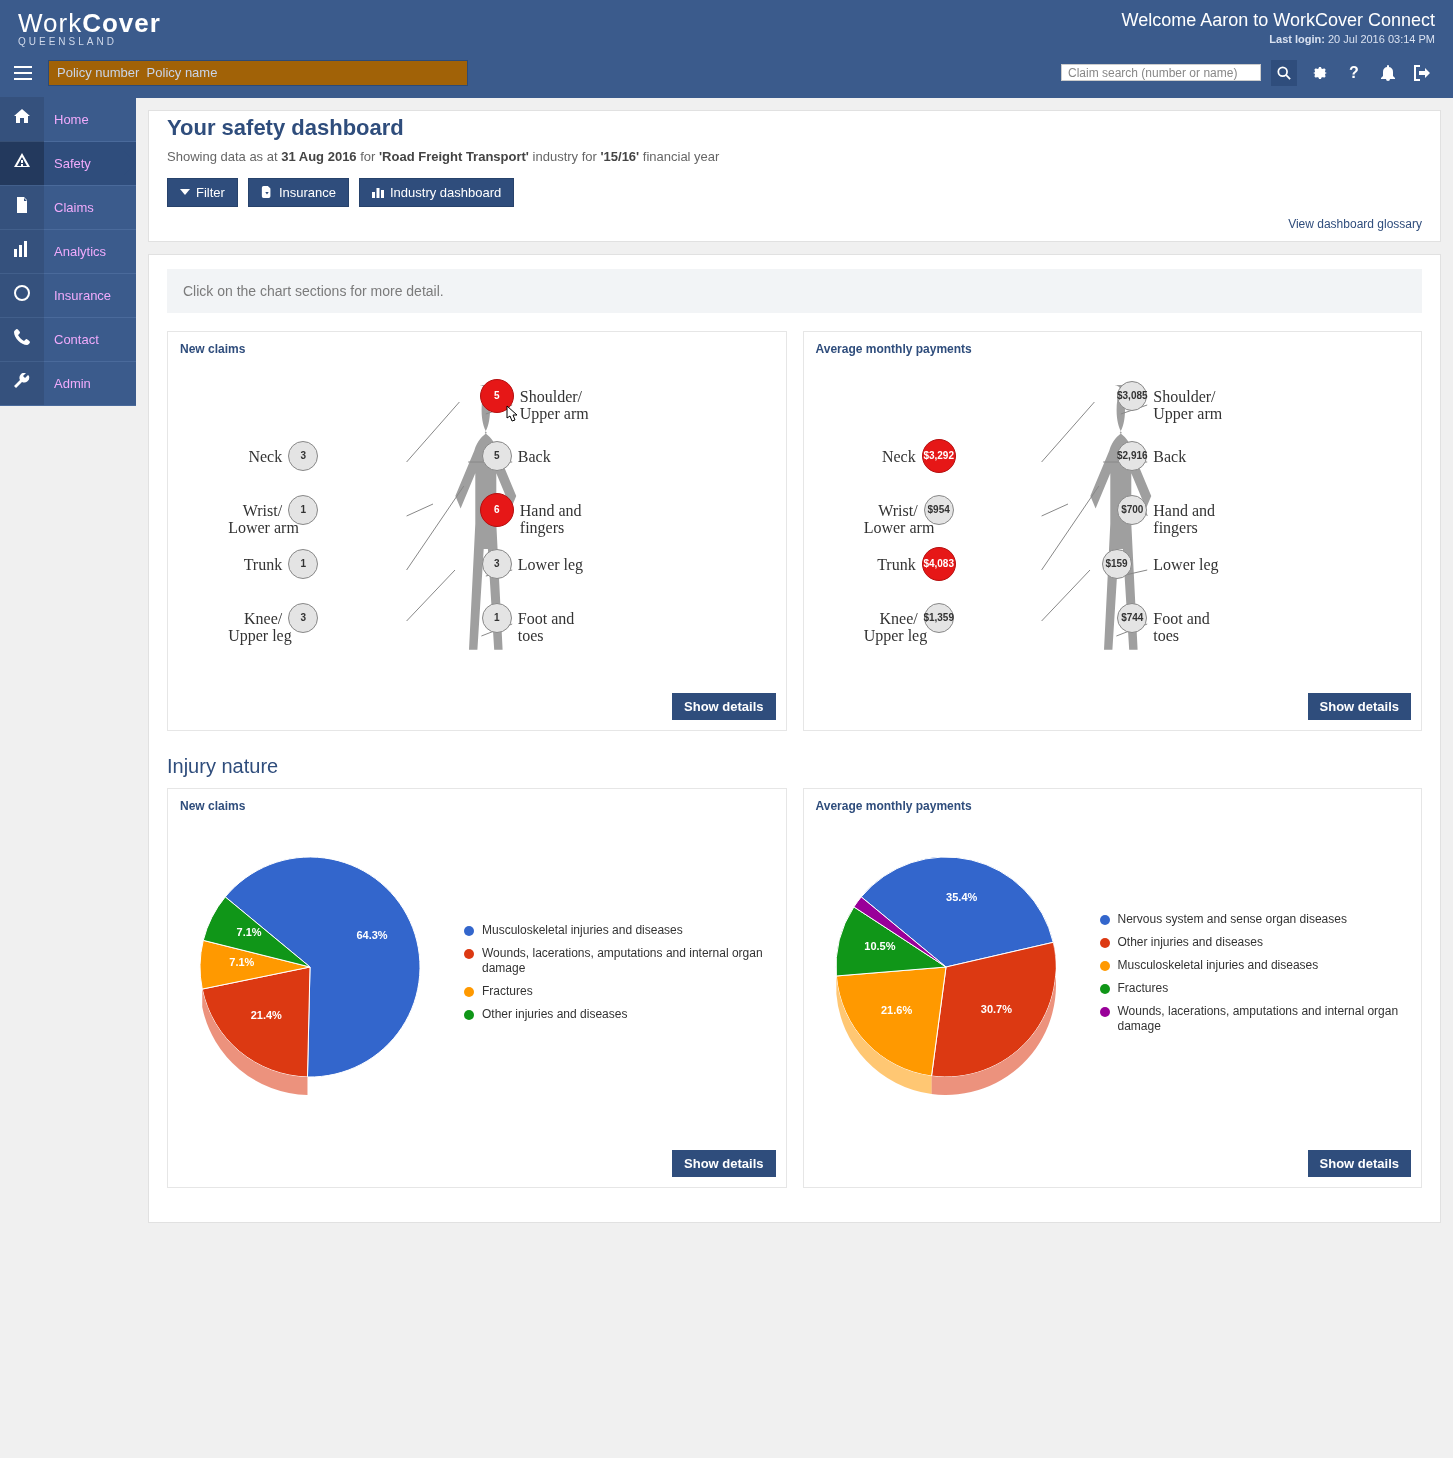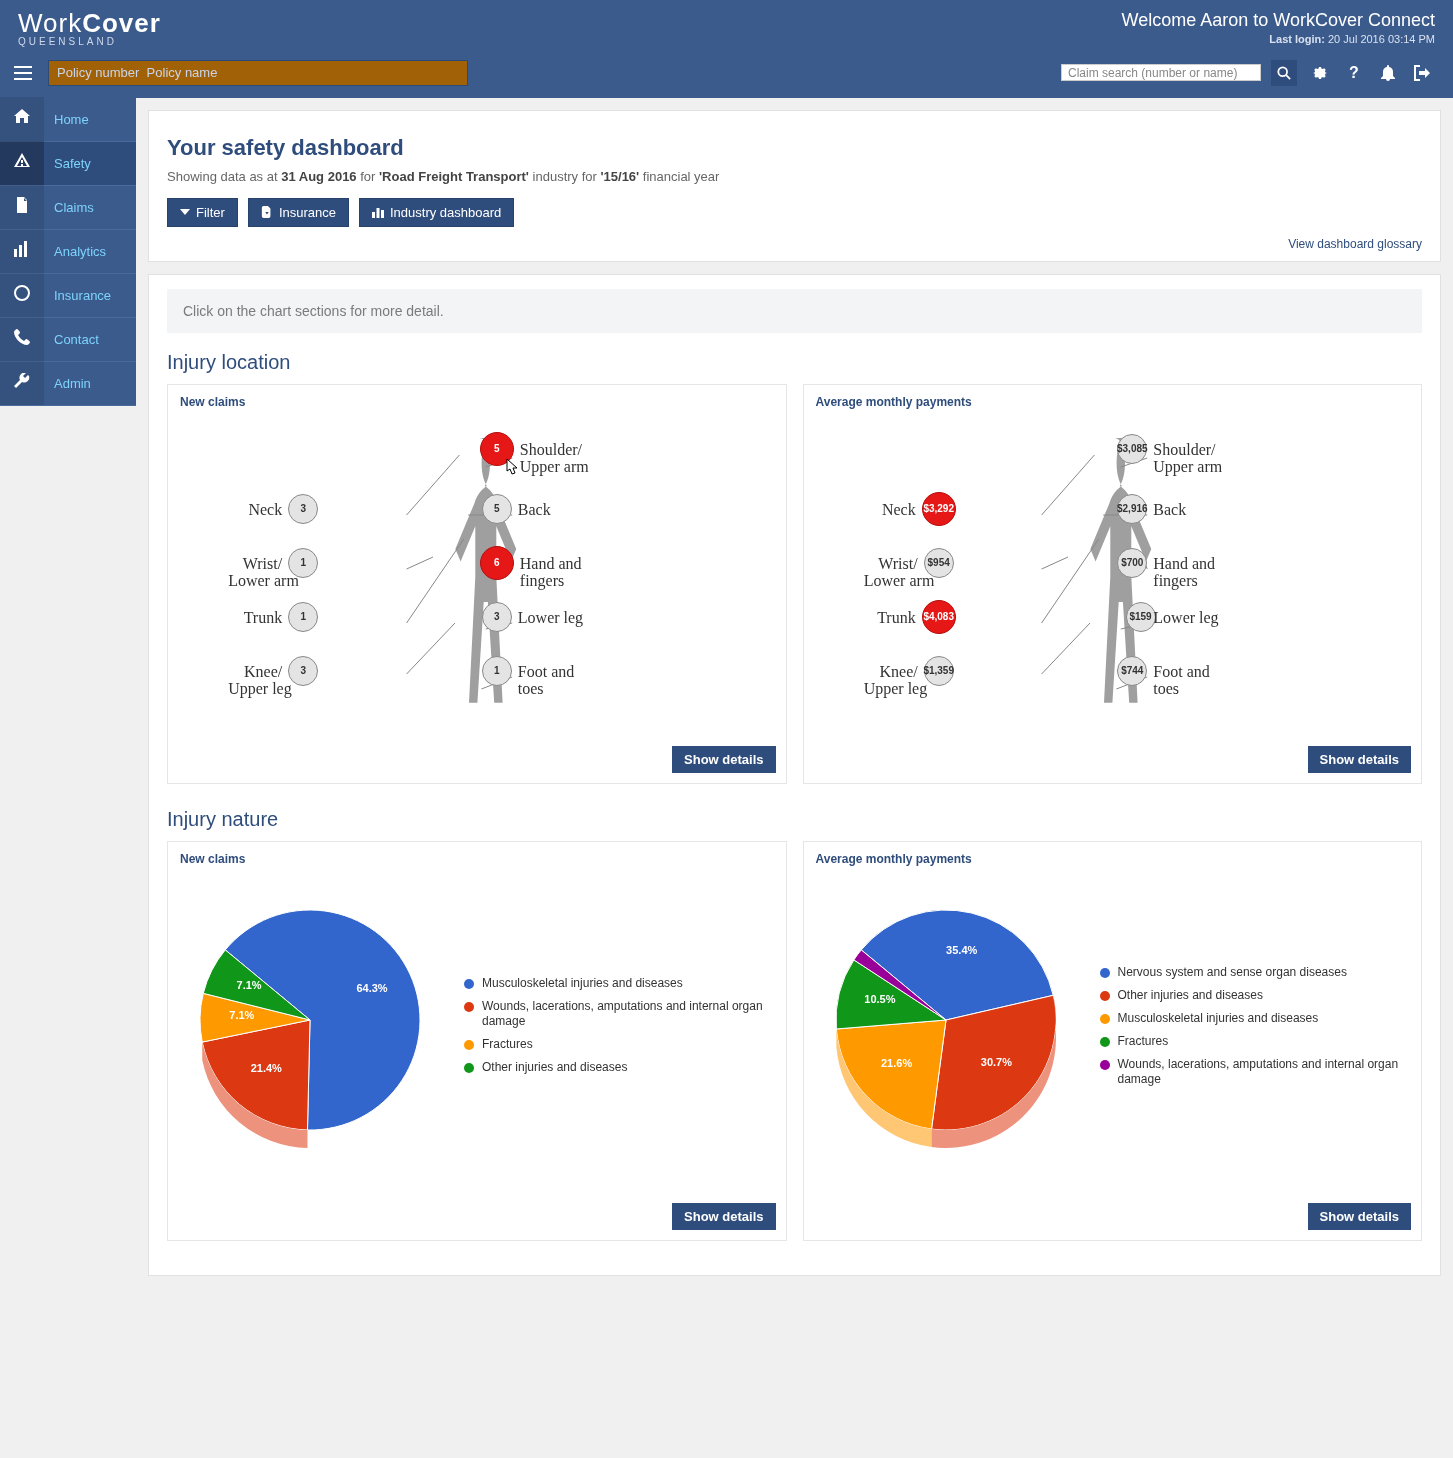--- a/index.html
+++ b/index.html
@@ -24,31 +24,31 @@
 .toolbar-spacer { flex: 1 1 auto; }
 .claim-search { height: 17px; width: 200px; background: #fff; border: 1px solid #ccc; padding: 0 6px; font-size: 12px; color: #888; }
 .claim-search::placeholder { color: #888; }
 .tool-btn { height: 26px; min-width: 26px; display: inline-flex; align-items: center; justify-content: center; background: #2f4d7c; color: #fff; border: none; cursor: pointer; font-size: 14px; }
 .tool-btn.plain { background: transparent; }
 .tool-icons { display: flex; gap: 8px; align-items: center; color: #fff; }
 
 
 .shell { display: flex; min-height: 100vh; }
 .sidebar { width: 136px; background: #3b5b8c; }
-.sidebar .nav-item { display: flex; align-items: center; gap: 10px; color: #7dd3fc; height: 44px; padding: 0 12px; cursor: pointer; border-bottom: 1px solid #4a6a9b; font-size: 13px; position: relative; }
+.sidebar .nav-item { display: flex; align-items: center; gap: 10px; color: #f0abfc; height: 44px; padding: 0 12px; cursor: pointer; border-bottom: 1px solid #4a6a9b; font-size: 13px; position: relative; }
 .sidebar .nav-item.active { background: #2f4d7c; }
 .sidebar .nav-item.active::after { content: ""; position: absolute; right: -12px; top: 50%; margin-top: -12px; border: 12px solid transparent; border-left-color: #2f4d7c; }
 .sidebar .nav-icon-col { width: 44px; display: flex; justify-content: center; align-items: center; margin-left: -12px; background: rgba(0,0,0,0.1); height: 44px; flex-shrink:0; }
 .sidebar .nav-item.active .nav-icon-col { background: rgba(0,0,0,0.25); }
 .sidebar .nav-icon { font-size: 16px; }
 
 .content { flex: 1; padding: 12px; }
 
 
-.panel { background: #fff; border: 1px solid #e1e1e1; padding: 24px 18px 10px; }
+.panel { background: #fff; border: 1px solid #e1e1e1; padding: 4px 18px 10px; }
 .page-title { color: #2f4d7c; font-size: 22px; font-weight: 700; margin-bottom: 8px; }
 .subtitle { color: #666; font-size: 13px; margin-bottom: 14px; }
 .subtitle b { color: #444; font-weight: 700; }
 .btn-row { display: flex; gap: 10px; }
 .btn-primary { background: #2f4d7c; color: #fff; border: 1px solid #27426b; padding: 6px 12px; font-size: 13px; cursor: pointer; display: inline-flex; align-items: center; gap: 6px; }
 .link-right { margin-left: auto; color: #2f4d7c; font-size: 12px; cursor: pointer; }
 .panel-foot { display:flex; margin-top:10px; }
 
 
 .info-banner { background: #f2f4f6; color: #7b7b7b; padding: 14px 16px; margin: 14px 0 18px; font-size: 14px; }
@@ -234,21 +234,20 @@
           </button>
       </div>
       <div class="panel-foot">
           <span class="link-right">View dashboard glossary</span>
         </div>
     </div>
 
     <div class="panel below-content" style="margin-top:12px;">
       <div class="info-banner">Click on the chart sections for more detail.</div>
 
-      <div class="section-title">Injury location</div>
       <div class="card-row">
         <div class="card">
           <div class="card-title">New claims</div>
           <div class="bodymap-wrap" id="bodymap-left">
               <svg class="bodymap-svg" width="440" height="300" viewBox="0 0 440 300">
                 <g transform="translate(170,10) scale(1.05)">
                   <path fill="#9f9f9f" d="M50 6c6 0 10 4 10 10 0 4-2 7-5 9 4 1 9 3 12 7l18 18-5 5-14-14v20l6 50h-8l-6-40h-4l-6 40h-8l6-50V41L32 55l-5-5 18-18c3-4 8-6 12-7-3-2-5-5-5-9 0-6 4-10 10-10z" transform="scale(1,2.4)"></path>
                 </g>
                 <line class="bm-line" x1="255.2" y1="45" x2="228.8" y2="54"></line>
                 <line class="bm-line" x1="255.2" y1="102.00000000000001" x2="211.2" y2="102.00000000000001"></line>
@@ -300,21 +299,21 @@
                 <line class="bm-line" x1="149.60000000000002" y1="156" x2="176" y2="144"></line>
                 <line class="bm-line" x1="149.60000000000002" y1="210" x2="206.79999999999998" y2="126"></line>
                 <line class="bm-line" x1="149.60000000000002" y1="261" x2="198" y2="210"></line>
               </svg>
               <div class="bm-bubble" style="left: 301.8px; top: 21px; width: 30px; height: 30px;">$3,085</div>
               <div class="bm-label" style="left: 337.8px; top: 28px;">Shoulder/<br>Upper arm</div>
               <div class="bm-bubble" style="left: 301.8px; top: 81px; width: 30px; height: 30px;">$2,916</div>
               <div class="bm-label" style="left: 337.8px; top: 88px;">Back</div>
               <div class="bm-bubble" style="left: 301.8px; top: 135px; width: 30px; height: 30px;">$700</div>
               <div class="bm-label" style="left: 337.8px; top: 142px;">Hand and<br>fingers</div>
-              <div class="bm-bubble" style="left: 310px; top: 189px; width: 30px; height: 30px;">$159</div>
+              <div class="bm-bubble" style="left: 286px; top: 189px; width: 30px; height: 30px;">$159</div>
               <div class="bm-label" style="left: 337.8px; top: 196px;">Lower leg</div>
               <div class="bm-bubble" style="left: 301.8px; top: 243px; width: 30px; height: 30px;">$744</div>
               <div class="bm-label" style="left: 337.8px; top: 250px;">Foot and<br>toes</div>
               <div class="bm-bubble hot" style="left: 106.2px; top: 79px; width: 34px; height: 34px;">$3,292</div>
               <div class="bm-label" style="left: 46.2px; top: 88px; text-align: right; width: 54px;">Neck</div>
               <div class="bm-bubble" style="left: 108.2px; top: 135px; width: 30px; height: 30px;">$954</div>
               <div class="bm-label" style="left: 48.2px; top: 142px; text-align: right; width: 54px;">Wrist/<br>Lower arm</div>
               <div class="bm-bubble hot" style="left: 106.2px; top: 187px; width: 34px; height: 34px;">$4,083</div>
               <div class="bm-label" style="left: 46.2px; top: 196px; text-align: right; width: 54px;">Trunk</div>
               <div class="bm-bubble" style="left: 108.2px; top: 243px; width: 30px; height: 30px;">$1,359</div>

